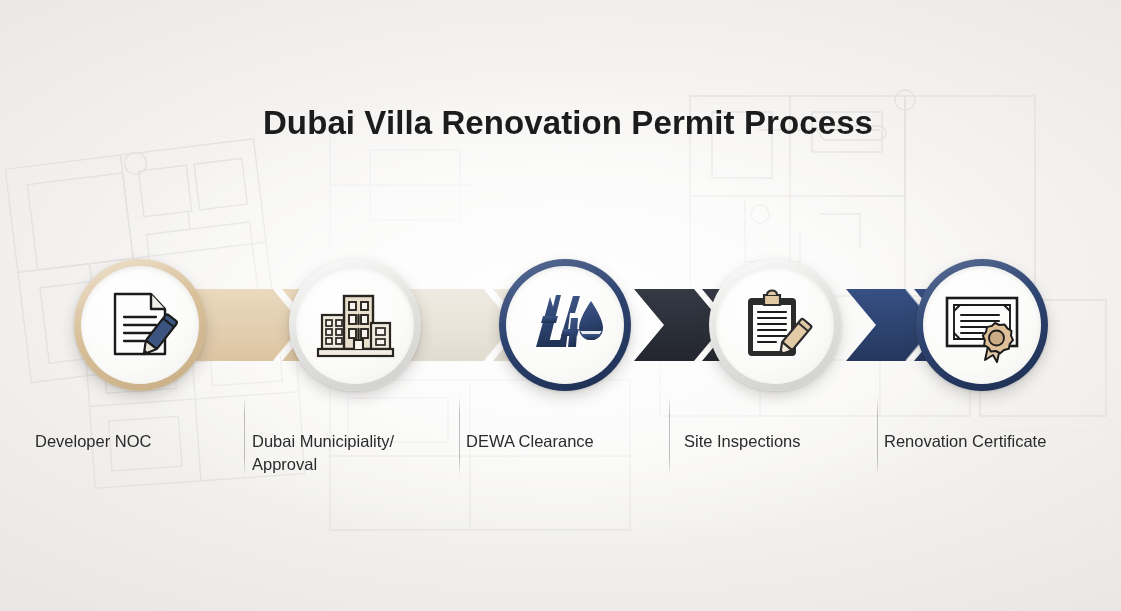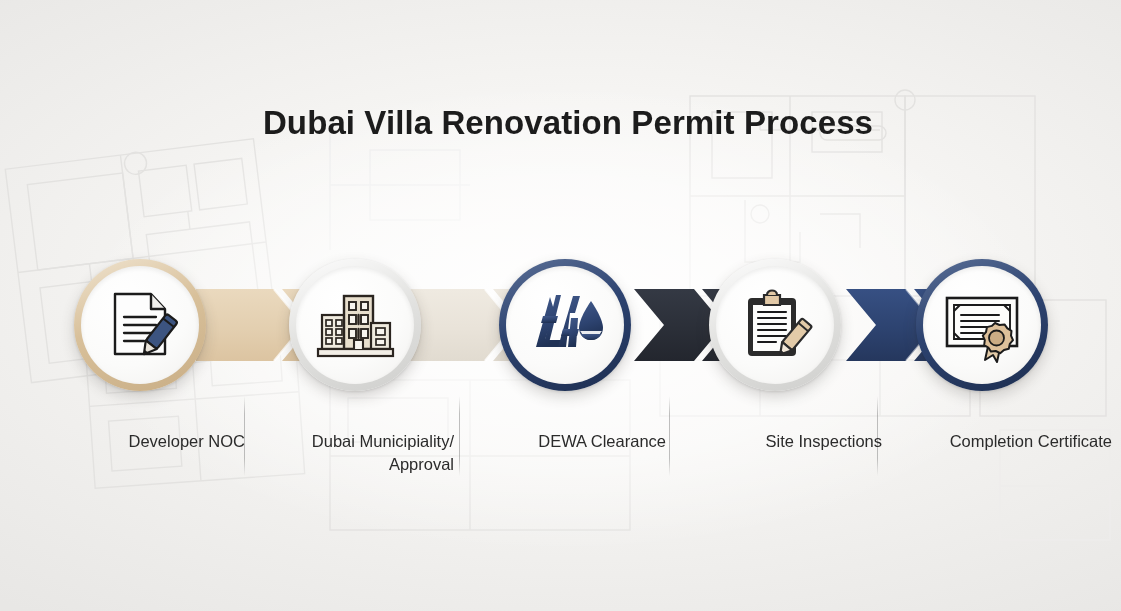--- a/index.html
+++ b/index.html
@@ -80,21 +80,21 @@
     display: flex;
     align-items: center;
     justify-content: center;
   }
   .inner svg { display: block; }
 
   
   .label {
     position: absolute;
     top: 430px;
-    text-align: right;
+    text-align: left;
     font-size: 16.5px;
     color: #2b2b2b;
     line-height: 1.42;
     white-space: pre-line;
   }
   .divider {
     position: absolute;
     top: 396px;
     width: 1px;
     height: 80px;
@@ -400,15 +400,15 @@
   <div class="divider" style="left:244px;"></div>
   <div class="divider" style="left:459px;"></div>
   <div class="divider" style="left:669px;"></div>
   <div class="divider" style="left:877px;"></div>
 
   <div class="label" style="left:35px; width:210px;">Developer NOC</div>
   <div class="label" style="left:252px; width:202px;">Dubai Municipiality/
 Approval</div>
   <div class="label" style="left:466px; width:200px;">DEWA Clearance</div>
   <div class="label" style="left:684px; width:198px;">Site Inspections</div>
-  <div class="label" style="left:884px; width:228px;">Completion Certificate</div>
+  <div class="label" style="left:884px; width:228px;">Renovation Certificate</div>
 
 </div>
 
 </body></html>

